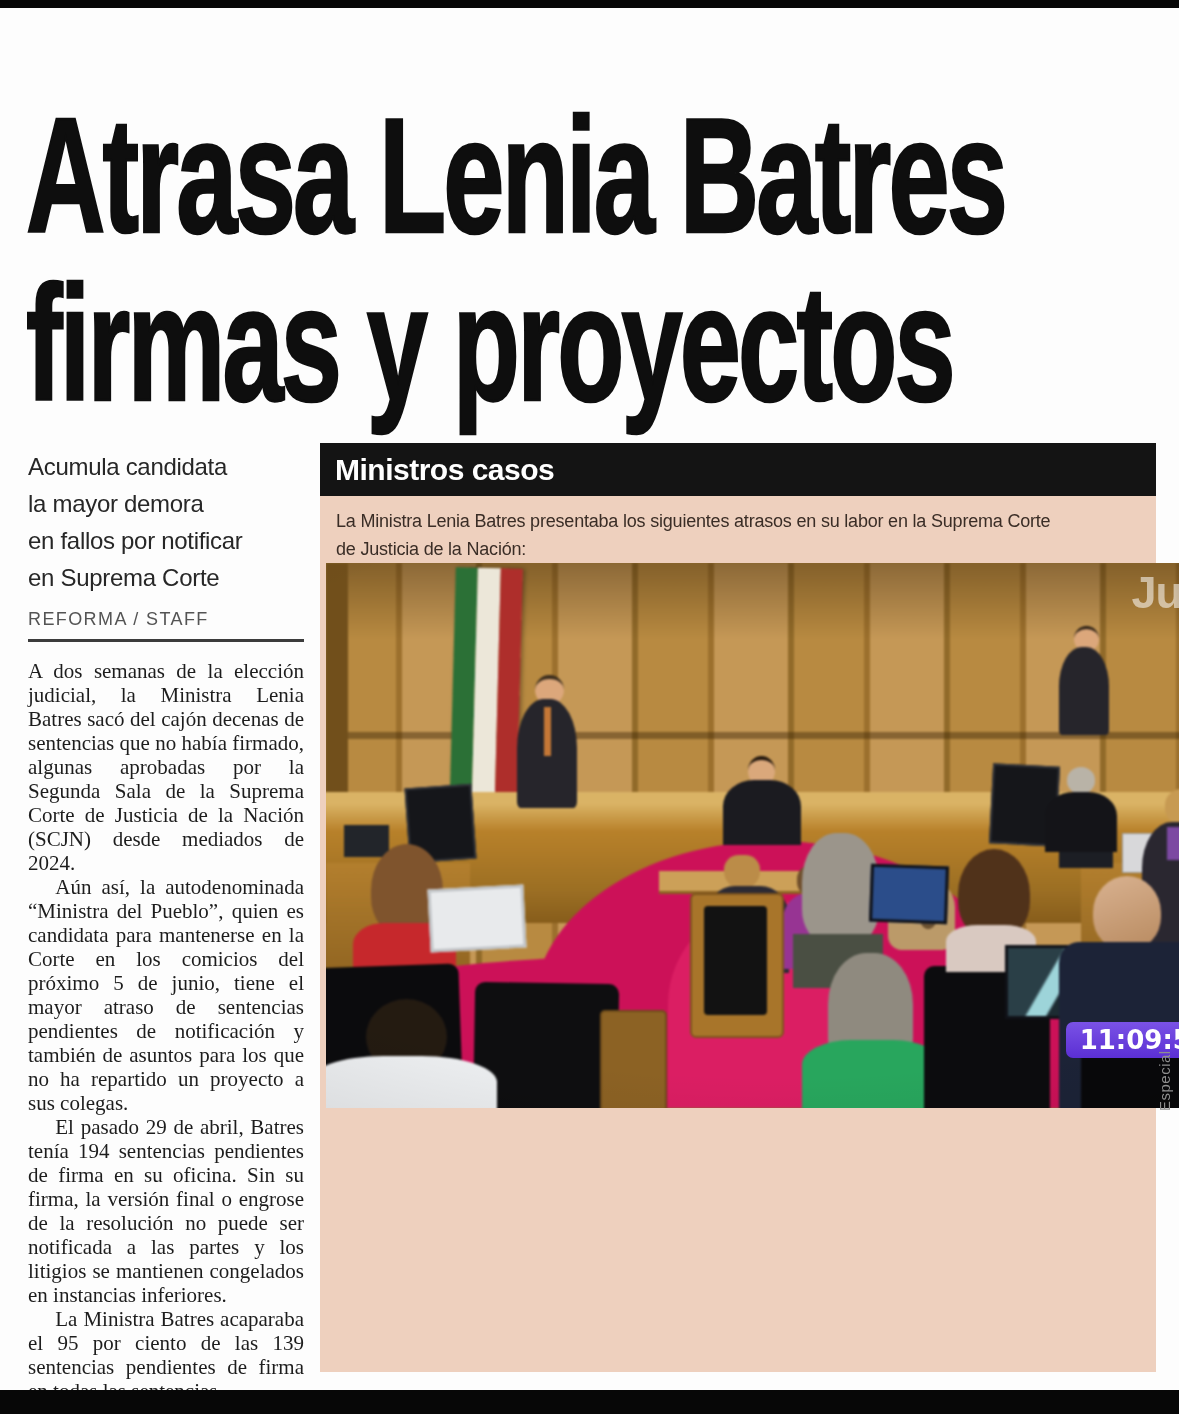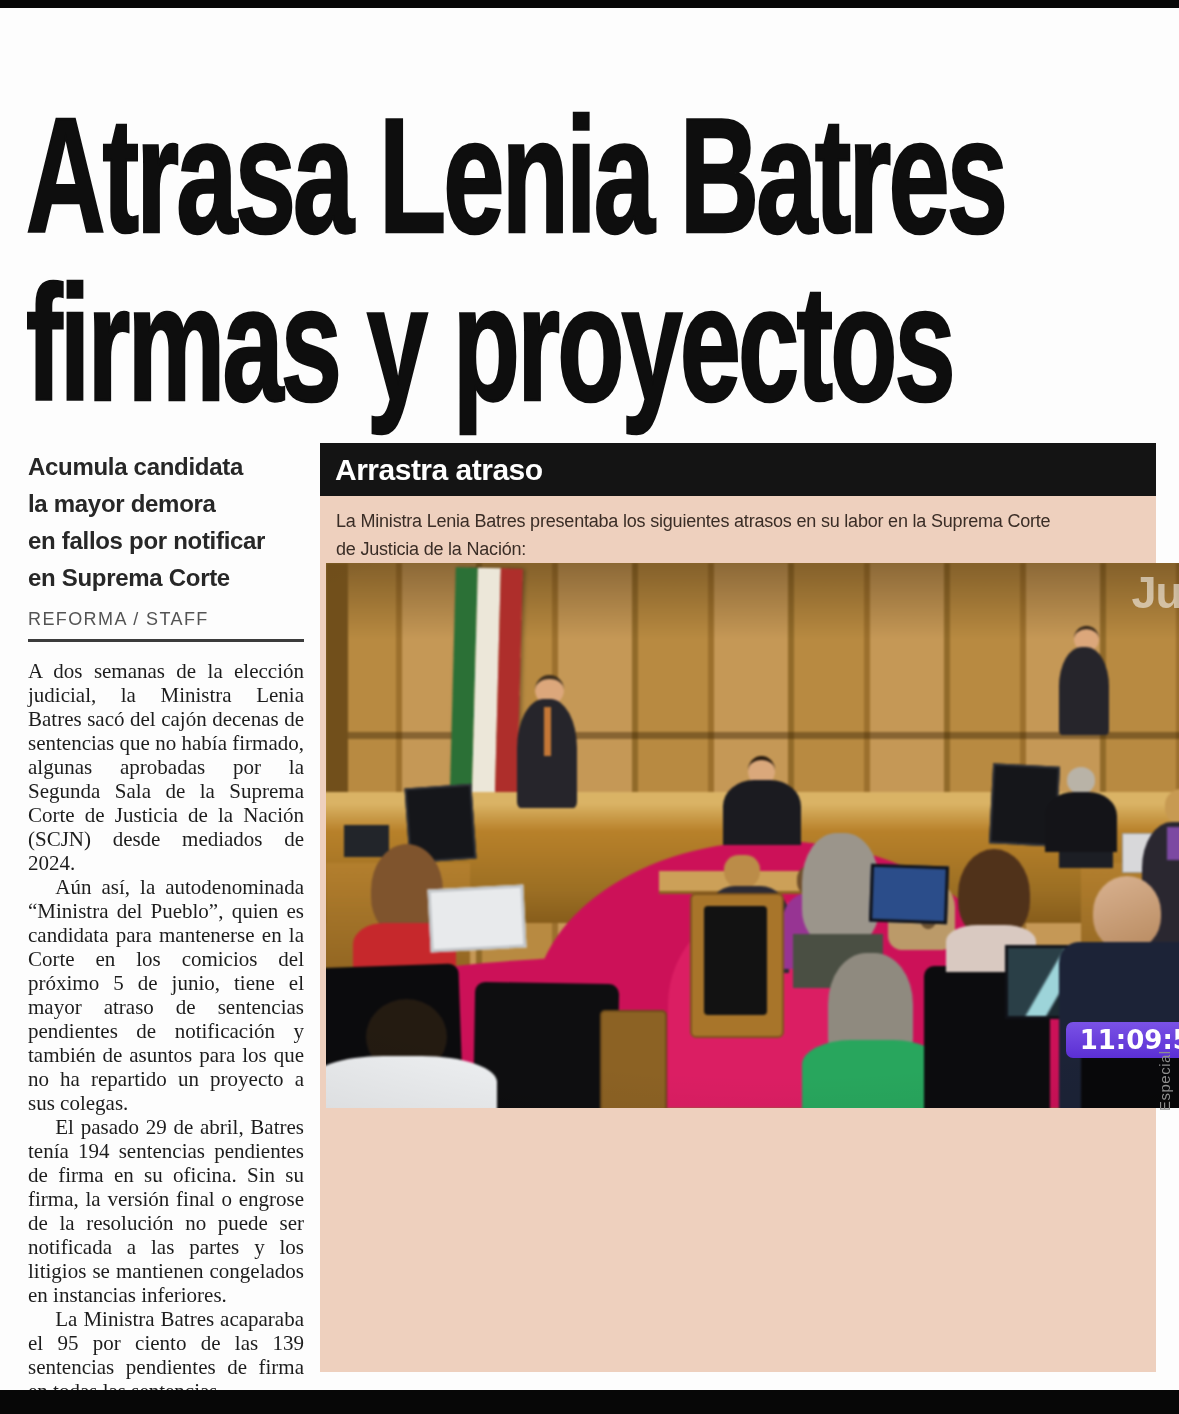--- a/index.html
+++ b/index.html
@@ -19,21 +19,21 @@
           font-family:"DejaVu Serif",serif;font-weight:700;font-size:36px;line-height:1.15;
           letter-spacing:-0.8px;color:#161616;}
   .hl-line{position:absolute;left:26px;height:175px;white-space:nowrap;}
   .hl-line span{display:inline-block;font-family:"Liberation Sans",sans-serif;font-weight:700;
           font-size:157px;line-height:1;letter-spacing:-4px;color:#0e0e0e;
           -webkit-text-stroke:2.5px #0e0e0e;transform:scale(0.70,1.04);transform-origin:0 0;}
   .hl-1{top:94px;} .hl-2{top:262px;}
 
   
   .left-col{position:absolute;left:28px;top:448px;width:276px;color:#1c1c1c;}
-  .subhead{font-size:24px;line-height:37px;font-weight:700;color:#272727;
+  .subhead{font-size:24px;line-height:37px;font-weight:400;color:#272727;
            letter-spacing:-0.3px;white-space:pre-line;}
   .byline{margin-top:13px;font-size:18px;letter-spacing:1.4px;color:#545454;}
   .col-rule{margin-top:9px;border-bottom:3px solid #3c3c3c;width:276px;}
   .bodytext{margin-top:17px;font-family:"Liberation Serif","DejaVu Serif",serif;
             font-size:21px;line-height:24px;color:#1d1d1d;text-align:justify;}
   .bodytext p{margin:0;text-indent:1.3em;}
   .bodytext p:first-child{text-indent:0;}
 
   
   .infobox{position:absolute;left:320px;top:443px;width:836px;height:929px;background:var(--box-bg);}
@@ -158,21 +158,21 @@
     <div class="col-rule"></div>
     <div class="bodytext">
       <p>A dos semanas de la elección judicial, la Ministra Lenia Batres sacó del cajón decenas de sentencias que no había firmado, algunas aprobadas por la Segunda Sala de la Suprema Corte de Justicia de la Nación (SCJN) desde mediados de 2024.</p>
       <p>Aún así, la autodenominada “Ministra del Pueblo”, quien es candidata para mantenerse en la Corte en los comicios del próximo 5 de junio, tiene el mayor atraso de sentencias pendientes de notificación y también de asuntos para los que no ha repartido un proyecto a sus colegas.</p>
       <p>El pasado 29 de abril, Batres tenía 194 sentencias pendientes de firma en su oficina. Sin su firma, la versión final o engrose de la resolución no puede ser notificada a las partes y los litigios se mantienen congelados en instancias inferiores.</p>
       <p>La Ministra Batres acaparaba el 95 por ciento de las 139 sentencias pendientes de firma en todas las sentencias</p>
     </div>
   </div>
 
   <div class="infobox">
-    <div class="infobox-header">Arrastra atraso</div>
+    <div class="infobox-header">Ministros casos</div>
     <div class="infobox-intro">La Ministra Lenia Batres presentaba los siguientes atrasos en su labor en la Suprema Corte
 de Justicia de la Nación:</div>
 
     <div class="photo">
       <div class="scene">
         <div class="wall"></div>
         <div class="wall-rail"></div>
         <div class="edge-l"></div>
         <div class="pillar"></div>
         <div class="flag">

